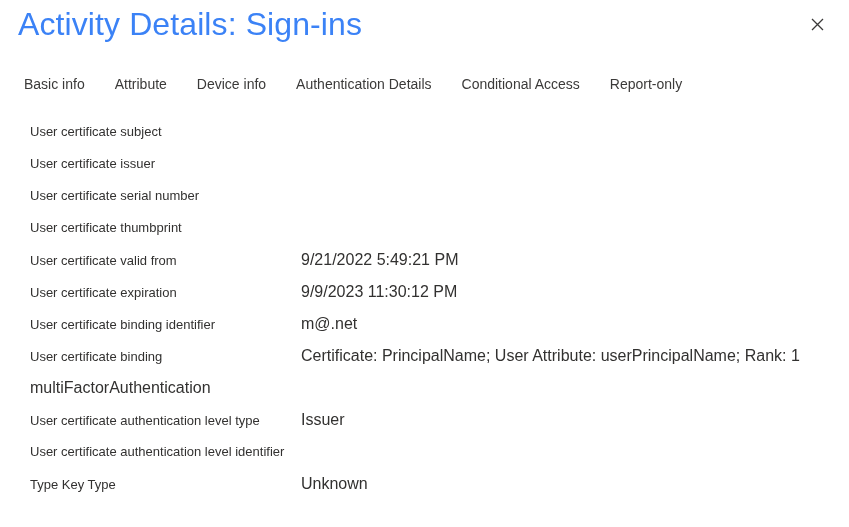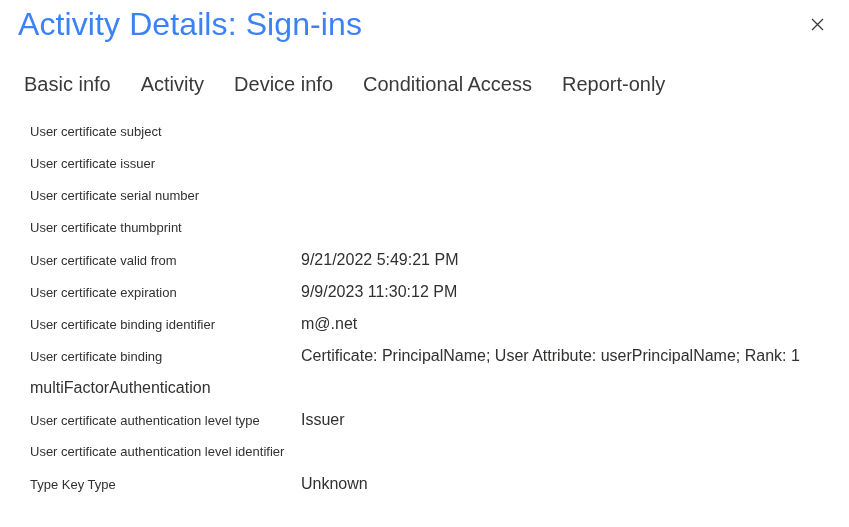--- a/index.html
+++ b/index.html
@@ -55,21 +55,21 @@
     height: 34px;
     margin-top: 12px;
     padding-left: 22px;
     display: flex;
     align-items: flex-start;
     gap: 26px;
     box-sizing: border-box;
   }
   .tab {
     position: relative;
-    font-size: 20px;
+    font-size: 14px;
     line-height: 20px;
     color: #3b3a39;
     font-weight: 400;
     white-space: nowrap;
     padding: 0 2px 9px 2px;
     cursor: pointer;
     background: transparent;
     border: none;
     font-family: inherit;
   }
@@ -119,22 +119,23 @@
   <div class="panel-title">Activity Details: Sign-ins</div>
   <button class="close-button" aria-label="Close">
     <svg width="13" height="13" viewBox="0 0 13 13" aria-hidden="true">
       <path d="M1 1 L12 12 M12 1 L1 12" stroke="currentColor" stroke-width="1.3" fill="none"></path>
     </svg>
   </button>
 </div>
 
 <div class="tabs" id="tab-bar">
     <button class="tab">Basic info</button>
-    <button class="tab">Activity</button>
+    <button class="tab">Attribute</button>
     <button class="tab">Device info</button>
+    <button class="tab">Authentication Details</button>
     <button class="tab">Conditional Access</button>
     <button class="tab">Report-only</button>
   </div>
 
 <div class="details" id="details-list">
     <div class="detail-row">
       <div class="detail-label">User certificate subject</div>
       <div class="detail-value"></div>
     </div>
     <div class="detail-row">

